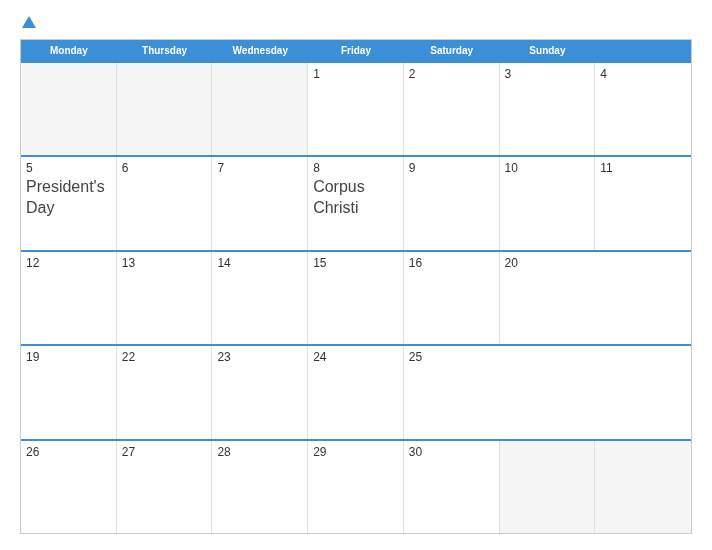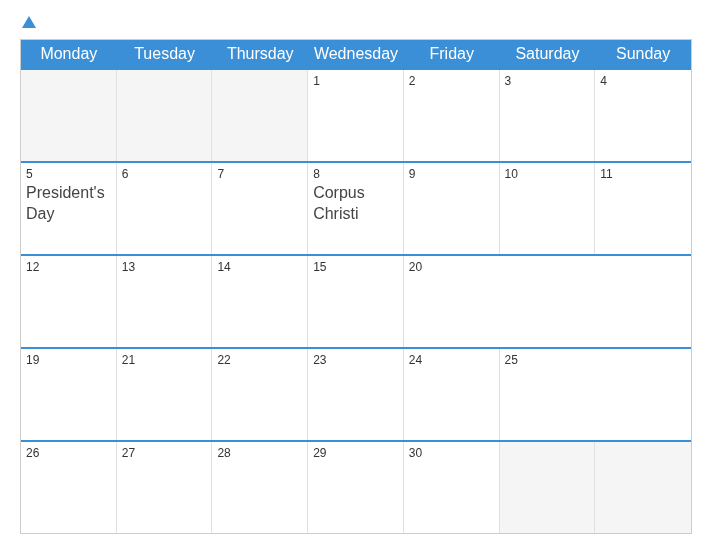--- a/index.html
+++ b/index.html
@@ -61,24 +61,24 @@
       flex-direction: column;
       border: 1px solid #ccc;
     }
     .day-headers {
       display: grid;
       grid-template-columns: repeat(7, 1fr);
       background: #3a8fd6;
     }
     .day-header {
       color: #fff;
-      font-size: 16px;
+      font-size: 10px;
       text-align: center;
       padding: 5px 4px;
-      font-weight: normal;
+      font-weight: bold;
     }
     .calendar-body {
       display: flex;
       flex-direction: column;
       flex: 1;
     }
     .week-row {
       display: grid;
       grid-template-columns: repeat(7, 1fr);
       flex: 1;
@@ -125,21 +125,20 @@
         <span class="logo-blue"></span>
       </div>
     </div>
     <h1 class="month-title"></h1>
     <div class="country-name"></div>
   </div>
 
   <div class="calendar">
     <div class="day-headers">
     <div class="day-header">Monday</div>
-        <div class="day-header">Tuesday</div>
         <div class="day-header">Thursday</div>
         <div class="day-header">Wednesday</div>
         <div class="day-header">Friday</div>
         <div class="day-header">Saturday</div>
         <div class="day-header">Sunday</div>
       </div>
     <div class="calendar-body">
     <div class="week-row">
           <div class="day-cell empty"></div>
           <div class="day-cell empty"></div>
@@ -189,29 +188,29 @@
           <div class="day-cell">
             <div class="day-number">13</div>
           </div>
           <div class="day-cell">
             <div class="day-number">14</div>
           </div>
           <div class="day-cell">
             <div class="day-number">15</div>
           </div>
           <div class="day-cell">
+            <div class="day-number">16</div>
+          </div>
+          <div class="day-cell">
             <div class="day-number">20</div>
           </div>
         </div>
         <div class="week-row">
           <div class="day-cell">
             <div class="day-number">19</div>
-          </div>
-          <div class="day-cell">
-            <div class="day-number">21</div>
           </div>
           <div class="day-cell">
             <div class="day-number">22</div>
           </div>
           <div class="day-cell">
             <div class="day-number">23</div>
           </div>
           <div class="day-cell">
             <div class="day-number">24</div>
           </div>

